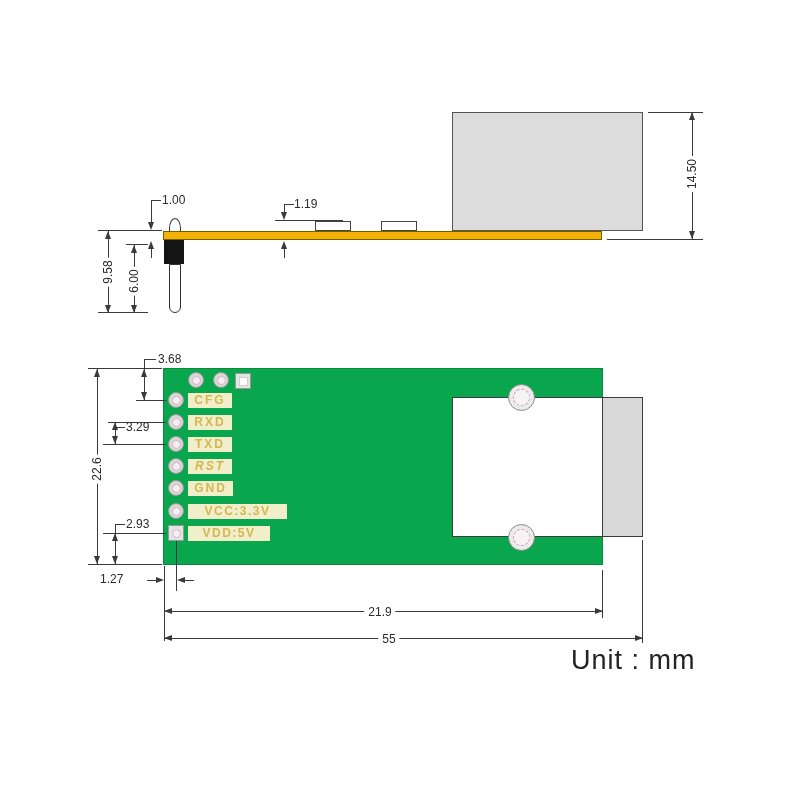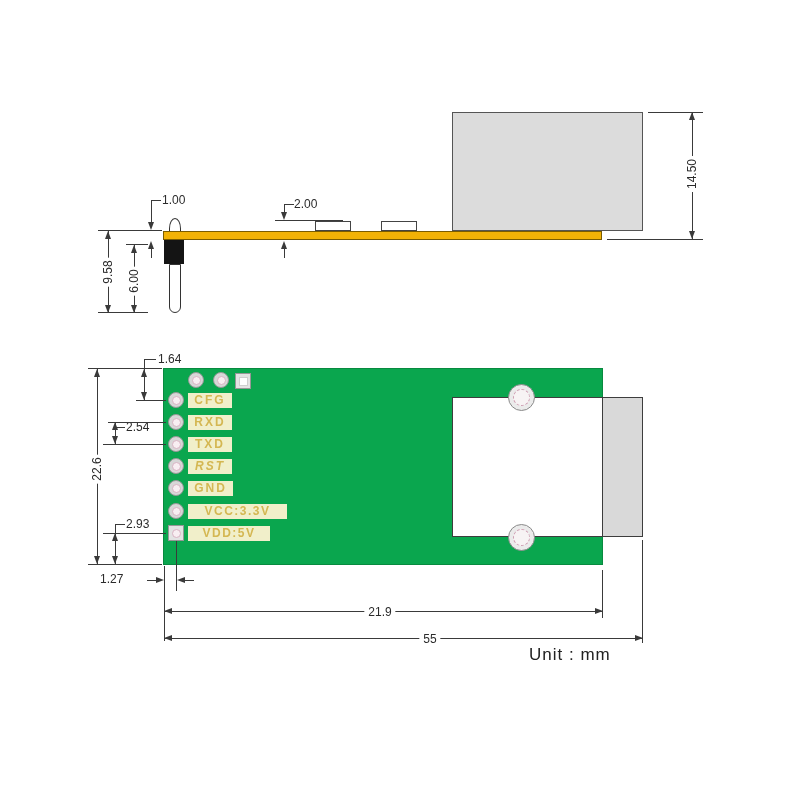--- a/index.html
+++ b/index.html
@@ -33,21 +33,21 @@
          background:#f8eef2;border:1px solid #d8b3c3;}
   .pad-i-sq{position:absolute;inset:0;margin:auto;width:7px;height:7px;background:#fff;border:1px solid #cfcfcf;}
   .screw-o{position:absolute;width:27px;height:27px;box-sizing:border-box;border-radius:50%;
          background:#ebebeb;border:1.5px solid #8a8a8a;}
   .screw-i{position:absolute;inset:0;margin:auto;width:15px;height:15px;border-radius:50%;
          background:#f7f3f4;border:1px dashed #cf9db2;}
   .silk{position:absolute;left:188px;height:15px;box-sizing:border-box;background:var(--silkscreen_bg,#f1efca);
         color:var(--silkscreen_text,#d4b752);font-weight:bold;font-size:12px;line-height:15px;
         text-align:center;letter-spacing:2px;white-space:nowrap;}
   .smd{position:absolute;top:221px;height:10px;box-sizing:border-box;background:#fff;border:1px solid #444;}
-  .unit{position:absolute;left:529px;top:645px;font-size:17px;letter-spacing:1px;color:#222;}
+  .unit{position:absolute;left:571px;top:645px;font-size:27px;letter-spacing:1px;color:#222;}
 </style>
 </head>
 <body>
 
 <div class="canvas">
 
   <div class="hl" style="left:98px;top:230px;width:64px;"></div>
   <div class="hl" style="left:98px;top:312px;width:50px;"></div>
   <div class="hl" style="left:126px;top:244px;width:22px;"></div>
   <div class="hl" style="left:275px;top:220px;width:68px;"></div>
@@ -64,21 +64,21 @@
   <div class="ad" style="left:130.5px;top:305px;"></div>
   <div class="dtv" style="left:134px;top:281px;">6.00</div>
 
   <div class="dt" style="left:162px;top:194px;">1.00</div>
   <div class="hl" style="left:151px;top:200px;width:10px;"></div>
   <div class="vl" style="left:151px;top:200px;height:22px;"></div>
   <div class="ad" style="left:147.5px;top:222px;"></div>
   <div class="au" style="left:147.5px;top:241px;"></div>
   <div class="vl" style="left:151px;top:249px;height:9px;"></div>
 
-  <div class="dt" style="left:294px;top:198px;">2.00</div>
+  <div class="dt" style="left:294px;top:198px;">1.19</div>
   <div class="hl" style="left:284px;top:204px;width:10px;"></div>
   <div class="vl" style="left:284px;top:204px;height:9px;"></div>
   <div class="ad" style="left:280.5px;top:212px;"></div>
   <div class="au" style="left:280.5px;top:241px;"></div>
   <div class="vl" style="left:284px;top:249px;height:9px;"></div>
 
   <div class="abs" style="left:169px;top:218px;width:12px;height:15px;background:#fff;border:1.5px solid #333;border-radius:50% 50% 10% 10%/70% 70% 5% 5%;"></div>
   <div class="board-side"></div>
   <div class="abs" style="left:164px;top:240px;width:20px;height:24px;background:#141414;"></div>
   <div class="abs" style="left:169px;top:264px;width:12px;height:49px;background:#fff;border:1.5px solid #333;border-radius:0 0 6px 6px;"></div>
@@ -142,28 +142,28 @@
   <div class="silk" style="top:504px;width:99px;letter-spacing:1.5px;">VCC:3.3V</div>
   <div class="silk" style="top:526px;width:82px;letter-spacing:1.5px;">VDD:5V</div>
 
   <div class="hl" style="left:88px;top:368px;width:74px;"></div>
   <div class="hl" style="left:88px;top:564px;width:74px;"></div>
   <div class="vl" style="left:97px;top:369px;height:195px;"></div>
   <div class="au" style="left:93.5px;top:369px;"></div>
   <div class="ad" style="left:93.5px;top:556px;"></div>
   <div class="dtv" style="left:97px;top:469px;">22.6</div>
 
-  <div class="dt" style="left:158px;top:353px;">1.64</div>
+  <div class="dt" style="left:158px;top:353px;">3.68</div>
   <div class="hl" style="left:144px;top:359px;width:12px;"></div>
   <div class="vl" style="left:144px;top:359px;height:41px;"></div>
   <div class="au" style="left:140.5px;top:369px;"></div>
   <div class="ad" style="left:140.5px;top:392px;"></div>
   <div class="hl" style="left:136px;top:400px;width:30px;"></div>
 
-  <div class="dt" style="left:126px;top:421px;">2.54</div>
+  <div class="dt" style="left:126px;top:421px;">3.29</div>
   <div class="hl" style="left:115px;top:427px;width:10px;"></div>
   <div class="vl" style="left:115px;top:422px;height:22px;"></div>
   <div class="au" style="left:111.5px;top:422px;"></div>
   <div class="ad" style="left:111.5px;top:436px;"></div>
   <div class="hl" style="left:108px;top:422px;width:58px;"></div>
   <div class="hl" style="left:103px;top:444px;width:63px;"></div>
 
   <div class="dt" style="left:126px;top:518px;">2.93</div>
   <div class="hl" style="left:115px;top:524px;width:10px;"></div>
   <div class="vl" style="left:115px;top:524px;height:40px;"></div>
@@ -182,17 +182,17 @@
   <div class="vl" style="left:602px;top:570px;height:48px;"></div>
   <div class="hl" style="left:164px;top:611px;width:439px;"></div>
   <div class="al" style="left:164px;top:607.5px;"></div>
   <div class="ar" style="left:595px;top:607.5px;"></div>
   <div class="dth" style="left:380px;top:611.5px;">21.9</div>
 
   <div class="vl" style="left:642px;top:540px;height:103px;"></div>
   <div class="hl" style="left:164px;top:638px;width:479px;"></div>
   <div class="al" style="left:164px;top:634.5px;"></div>
   <div class="ar" style="left:635px;top:634.5px;"></div>
-  <div class="dth" style="left:430px;top:638.5px;">55</div>
+  <div class="dth" style="left:389px;top:638.5px;">55</div>
 
   <div class="unit">Unit : mm</div>
 
 </div>
 
 </body></html>

